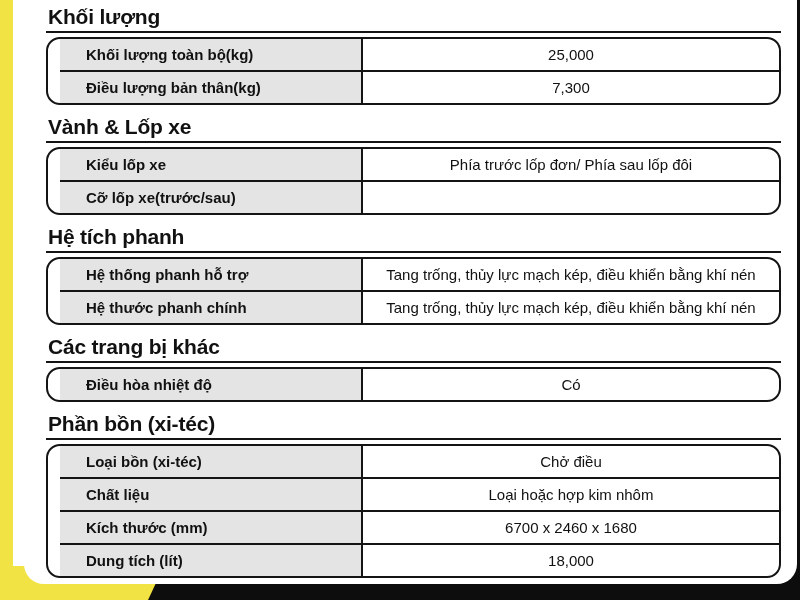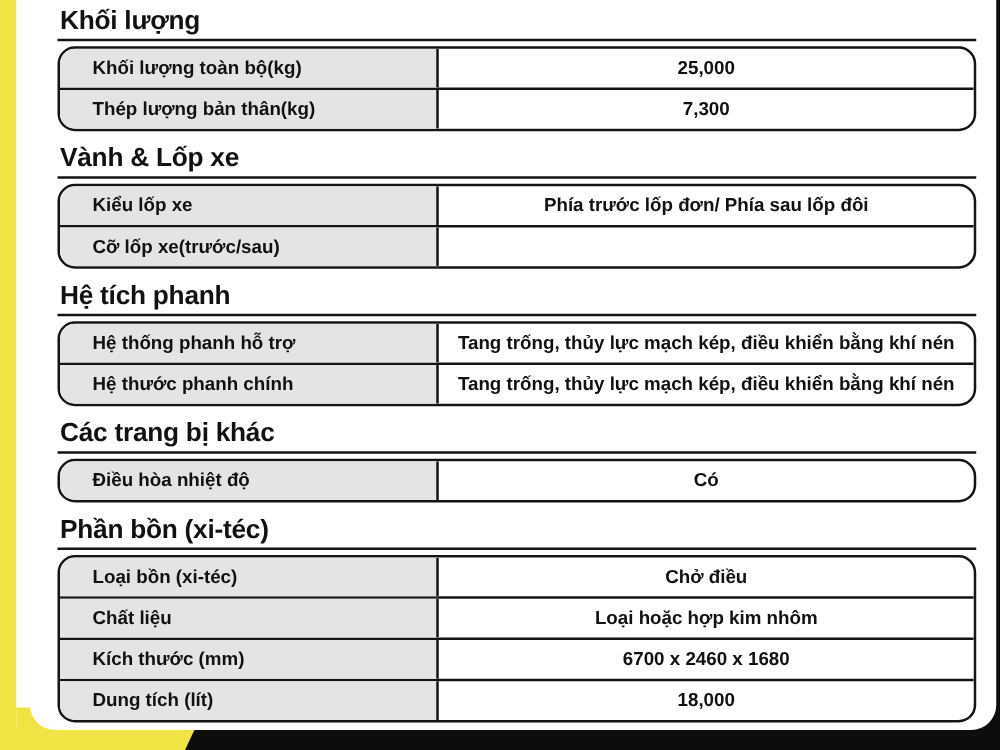--- a/index.html
+++ b/index.html
@@ -37,30 +37,31 @@
   .section-title{
     font-size:21px;line-height:25px;font-weight:700;margin:0 0 2px 2px;
     letter-spacing:-0.2px;
   }
   .rule{height:2px;background:var(--border);margin-bottom:4px;}
   .spec-table{
     border:2px solid var(--border);
     border-radius:14px;
     overflow:hidden;
     background:#fff;
+    padding-left:12px;
   }
   .row{display:flex;align-items:stretch;border-top:2px solid var(--border);}
   .row:first-child{border-top:none;}
   .cell{min-height:31px;display:flex;align-items:center;font-size:15px;line-height:17px;}
   .label{
     width:303px;flex:0 0 303px;background:var(--label-bg);
     border-right:2px solid var(--border);
     padding:2px 8px 2px 26px;font-weight:700;
   }
-  .value{flex:1;justify-content:center;text-align:left;font-weight:700;padding:2px 8px;}
+  .value{flex:1;justify-content:center;text-align:left;font-weight:400;padding:2px 8px;}
 </style>
 </head>
 <body>
 
 <div class="yellow-strip"></div>
 <div class="black-strip"></div>
 <div class="corner-yellow"></div>
 <div class="corner-black"></div>
 <div class="bottom-yellow"></div>
 <div class="bottom-black"></div>
@@ -69,21 +70,21 @@
   <section>
     <h2 class="section-title">Khối lượng</h2>
     <div class="rule"></div>
     <div class="spec-table">
   <div class="row">
     <div class="cell label">Khối lượng toàn bộ(kg)</div>
     <div class="cell value">25,000</div>
   </div>
 
   <div class="row">
-    <div class="cell label">Thép lượng bản thân(kg)</div>
+    <div class="cell label">Điều lượng bản thân(kg)</div>
     <div class="cell value">7,300</div>
   </div>
 </div>
   </section>
 
   <section>
     <h2 class="section-title">Vành &amp; Lốp xe</h2>
     <div class="rule"></div>
     <div class="spec-table">
   <div class="row">

